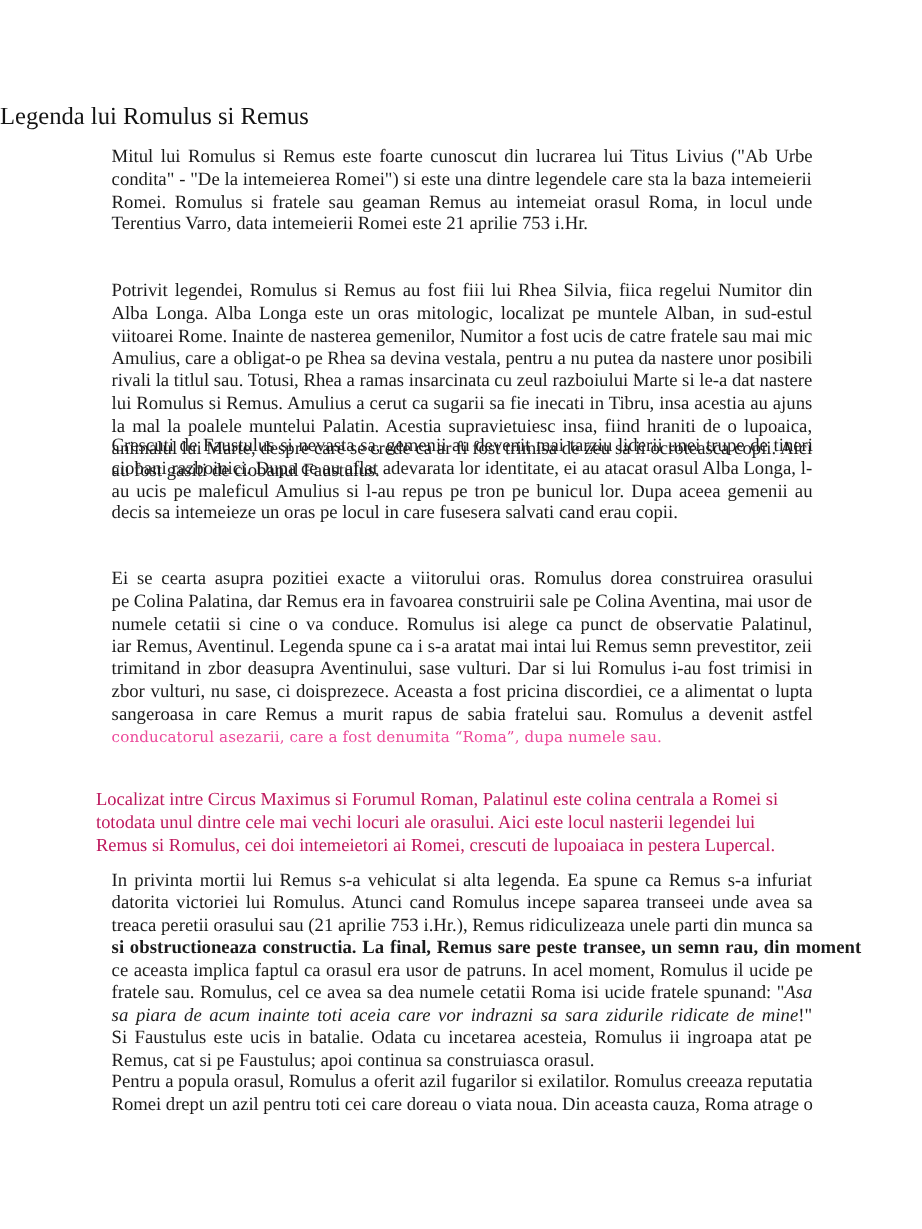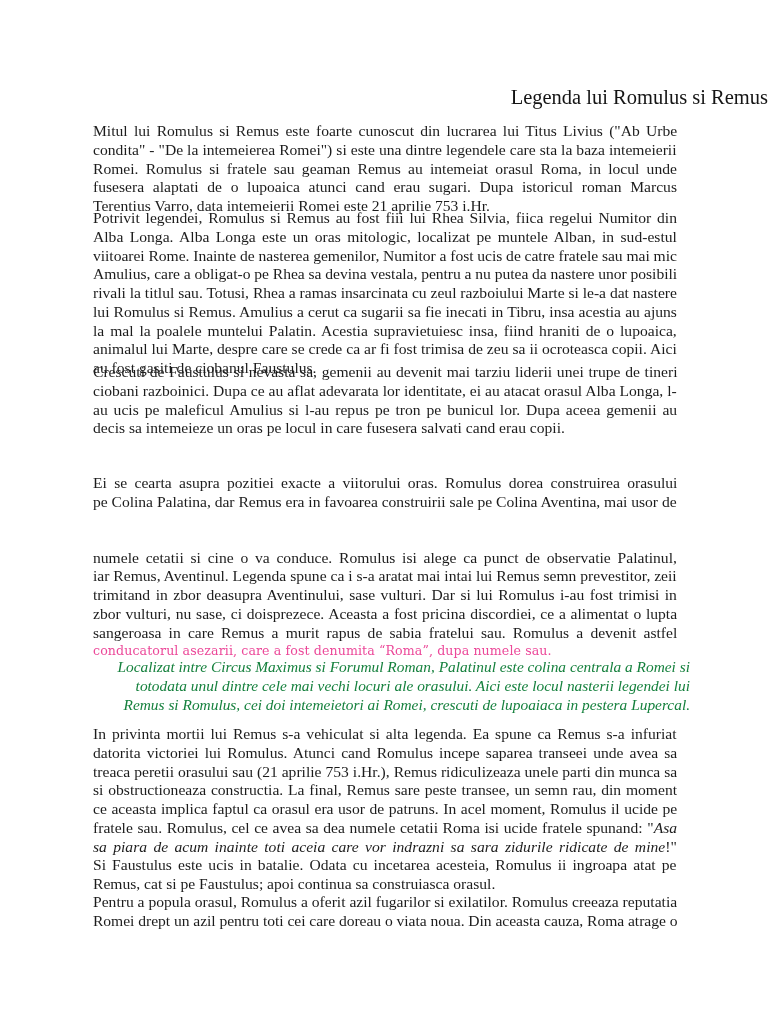--- a/index.html
+++ b/index.html
@@ -3,57 +3,56 @@
 <meta charset="utf-8">
 <style>
   html, body { margin: 0; padding: 0; background: #ffffff; }
   body { width: 768px; height: 1024px; overflow: hidden; position: relative; }
   .page {
     position: absolute; left: 0; top: 0; width: 768px; height: 1024px;
     background: #ffffff; color: #1a1a1a;
     font-family: "Liberation Serif", serif;
   }
   .title {
-    position: absolute; left: 0; top: 84px; width: 768px; text-align: right;
+    position: absolute; left: 0; top: 84px; width: 768px; text-align: left;
     font-size: 20.5px; line-height: 26px; color: #141414;
   }
   .para {
     position: absolute; left: 93px; width: 584px;
     font-size: 15.6px; line-height: 18.75px;
     text-align: justify; color: #1c1c1c;
   }
   .para .ln { display: block; text-align: justify; text-align-last: justify; white-space: nowrap; height: 18.75px; }
   .para .ln.last { text-align-last: left; }
   .para .ln.alt {
     font-family: "DejaVu Serif", serif; font-size: 12.6px; letter-spacing: 0.1px; color: #ec4899;
   }
   .caption {
     position: absolute; left: 80px; width: 610px; top: 657px;
-    font-style: italic; text-align: right;
-    font-size: 15.4px; line-height: 19px; color: #15803d;
+    text-align: left;
+    font-size: 15.4px; line-height: 19px; color: #be185d;
   }
   .caption .ln { display: block; white-space: nowrap; }
   em { font-style: italic; }
 </style>
 </head>
 <body>
 
 <div class="page">
 
   <div class="title">Legenda lui Romulus si Remus</div>
 
   <div class="para" style="top:122px">
     <span class="ln" style="display: block; text-align-last: left; word-spacing: 2.35714px;">Mitul lui Romulus si Remus este foarte cunoscut din lucrarea lui Titus Livius ("Ab Urbe</span>
     <span class="ln" style="display: block; text-align-last: left; word-spacing: 0.133333px;">condita" - "De la intemeierea Romei") si este una dintre legendele care sta la baza intemeierii</span>
     <span class="ln" style="display: block; text-align-last: left; word-spacing: 3.30769px;">Romei. Romulus si fratele sau geaman Remus au intemeiat orasul Roma, in locul unde</span>
-    <span class="ln" style="display: block; text-align-last: left; word-spacing: 4.75px;">fusesera alaptati de o lupoaica atunci cand erau sugari. Dupa istoricul roman Marcus</span>
     <span class="ln last" style="display: block;">Terentius Varro, data intemeierii Romei este 21 aprilie 753 i.Hr.</span>
   </div>
 
-  <div class="para" style="top:209px">
+  <div class="para" style="top:234px">
     <span class="ln" style="display: block; text-align-last: left; word-spacing: 1.92857px;">Potrivit legendei, Romulus si Remus au fost fiii lui Rhea Silvia, fiica regelui Numitor din</span>
     <span class="ln" style="display: block; text-align-last: left; word-spacing: 2.53846px;">Alba Longa. Alba Longa este un oras mitologic, localizat pe muntele Alban, in sud-estul</span>
     <span class="ln" style="display: block; text-align-last: left; letter-spacing: -0.0421053px;">viitoarei Rome. Inainte de nasterea gemenilor, Numitor a fost ucis de catre fratele sau mai mic</span>
     <span class="ln" style="display: block; text-align-last: left; letter-spacing: -0.0421053px;">Amulius, care a obligat-o pe Rhea sa devina vestala, pentru a nu putea da nastere unor posibili</span>
     <span class="ln" style="display: block; text-align-last: left; letter-spacing: -0.010101px;">rivali la titlul sau. Totusi, Rhea a ramas insarcinata cu zeul razboiului Marte si le-a dat nastere</span>
     <span class="ln" style="display: block; text-align-last: left; word-spacing: 0.235294px;">lui Romulus si Remus. Amulius a cerut ca sugarii sa fie inecati in Tibru, insa acestia au ajuns</span>
     <span class="ln" style="display: block; text-align-last: left; word-spacing: 2px;">la mal la poalele muntelui Palatin. Acestia supravietuiesc insa, fiind hraniti de o lupoaica,</span>
     <span class="ln" style="display: block; text-align-last: left; word-spacing: 0.0555556px;">animalul lui Marte, despre care se crede ca ar fi fost trimisa de zeu sa ii ocroteasca copii. Aici</span>
     <span class="ln last" style="display: block;">au fost gasiti de ciobanul Faustulus.</span>
   </div>
@@ -61,39 +60,39 @@
   <div class="para" style="top:363px">
     <span class="ln" style="display: block; text-align-last: left; word-spacing: 0.8px;">Crescuti de Faustulus si nevasta sa, gemenii au devenit mai tarziu liderii unei trupe de tineri</span>
     <span class="ln" style="display: block; text-align-last: left; word-spacing: 0.0666667px;">ciobani razboinici. Dupa ce au aflat adevarata lor identitate, ei au atacat orasul Alba Longa, l-</span>
     <span class="ln" style="display: block; text-align-last: left; word-spacing: 2px;">au ucis pe maleficul Amulius si l-au repus pe tron pe bunicul lor. Dupa aceea gemenii au</span>
     <span class="ln last" style="display: block;">decis sa intemeieze un oras pe locul in care fusesera salvati cand erau copii.</span>
   </div>
 
   <div class="para" style="top:474px">
     <span class="ln" style="display: block; text-align-last: left; word-spacing: 3.41667px;">Ei se cearta asupra pozitiei exacte a viitorului oras. Romulus dorea construirea orasului</span>
     <span class="ln" style="display: block; text-align-last: left; letter-spacing: -0.0212766px;">pe Colina Palatina, dar Remus era in favoarea construirii sale pe Colina Aventina, mai usor de</span>
-    <span class="ln" style="display: block; text-align-last: left; word-spacing: 2.85714px; margin-top: 37px;">numele cetatii si cine o va conduce. Romulus isi alege ca punct de observatie Palatinul,</span>
+    <span class="ln" style="display: block; text-align-last: left; word-spacing: 2.85714px;">numele cetatii si cine o va conduce. Romulus isi alege ca punct de observatie Palatinul,</span>
     <span class="ln" style="display: block; text-align-last: left;">iar Remus, Aventinul. Legenda spune ca i s-a aratat mai intai lui Remus semn prevestitor, zeii</span>
     <span class="ln" style="display: block; text-align-last: left; word-spacing: 1.57143px;">trimitand in zbor deasupra Aventinului, sase vulturi. Dar si lui Romulus i-au fost trimisi in</span>
     <span class="ln" style="display: block; text-align-last: left; word-spacing: 0.866667px;">zbor vulturi, nu sase, ci doisprezece. Aceasta a fost pricina discordiei, ce a alimentat o lupta</span>
     <span class="ln" style="display: block; text-align-last: left; word-spacing: 3.28571px;">sangeroasa in care Remus a murit rapus de sabia fratelui sau. Romulus a devenit astfel</span>
     <span class="ln last alt" style="display: block;">conducatorul asezarii, care a fost denumita “Roma”, dupa numele sau.</span>
   </div>
 
   <div class="caption">
     <span class="ln">Localizat intre Circus Maximus si Forumul Roman, Palatinul este colina centrala a Romei si</span>
     <span class="ln">totodata unul dintre cele mai vechi locuri ale orasului. Aici este locul nasterii legendei lui</span>
     <span class="ln">Remus si Romulus, cei doi intemeietori ai Romei, crescuti de lupoaiaca in pestera Lupercal.</span>
   </div>
 
   <div class="para" style="top:725px">
     <span class="ln" style="display: block; text-align-last: left; word-spacing: 2.06667px;">In privinta mortii lui Remus s-a vehiculat si alta legenda. Ea spune ca Remus s-a infuriat</span>
     <span class="ln" style="display: block; text-align-last: left; word-spacing: 2.16667px;">datorita victoriei lui Romulus. Atunci cand Romulus incepe saparea transeei unde avea sa</span>
     <span class="ln" style="display: block; text-align-last: left; word-spacing: 0.0714286px;">treaca peretii orasului sau (21 aprilie 753 i.Hr.), Remus ridiculizeaza unele parti din munca sa</span>
-    <span class="ln" style="display: block; text-align-last: left; word-spacing: 0.923077px;">si obstructioneaza constructia. La final, Remus sare peste transee, un semn rau, din moment</span>
+    <span class="ln" style="display: block; text-align-last: left; word-spacing: 0.923077px; font-weight: bold;">si obstructioneaza constructia. La final, Remus sare peste transee, un semn rau, din moment</span>
     <span class="ln" style="display: block; text-align-last: left; word-spacing: 0.6875px;">ce aceasta implica faptul ca orasul era usor de patruns. In acel moment, Romulus il ucide pe</span>
     <span class="ln" style="display: block; text-align-last: left; word-spacing: 0.666667px;"><span>fratele sau. Romulus, cel ce avea sa dea numele cetatii Roma isi ucide fratele spunand: "</span><em>Asa</em></span>
     <span class="ln" style="display: block; text-align-last: left; word-spacing: 2.46667px;"><em>sa piara de acum inainte toti aceia care vor indrazni sa sara zidurile ridicate de mine</em><span>!"</span></span>
     <span class="ln" style="display: block; text-align-last: left; word-spacing: 2.21429px;">Si Faustulus este ucis in batalie. Odata cu incetarea acesteia, Romulus ii ingroapa atat pe</span>
     <span class="ln last" style="display: block;">Remus, cat si pe Faustulus; apoi continua sa construiasca orasul.</span>
   </div>
 
   <div class="para" style="top:893px">
     <span class="ln" style="display: block; text-align-last: left;">Pentru a popula orasul, Romulus a oferit azil fugarilor si exilatilor. Romulus creeaza reputatia</span>
     <span class="ln" style="display: block; text-align-last: left; letter-spacing: -0.0425532px;">Romei drept un azil pentru toti cei care doreau o viata noua. Din aceasta cauza, Roma atrage o</span>

